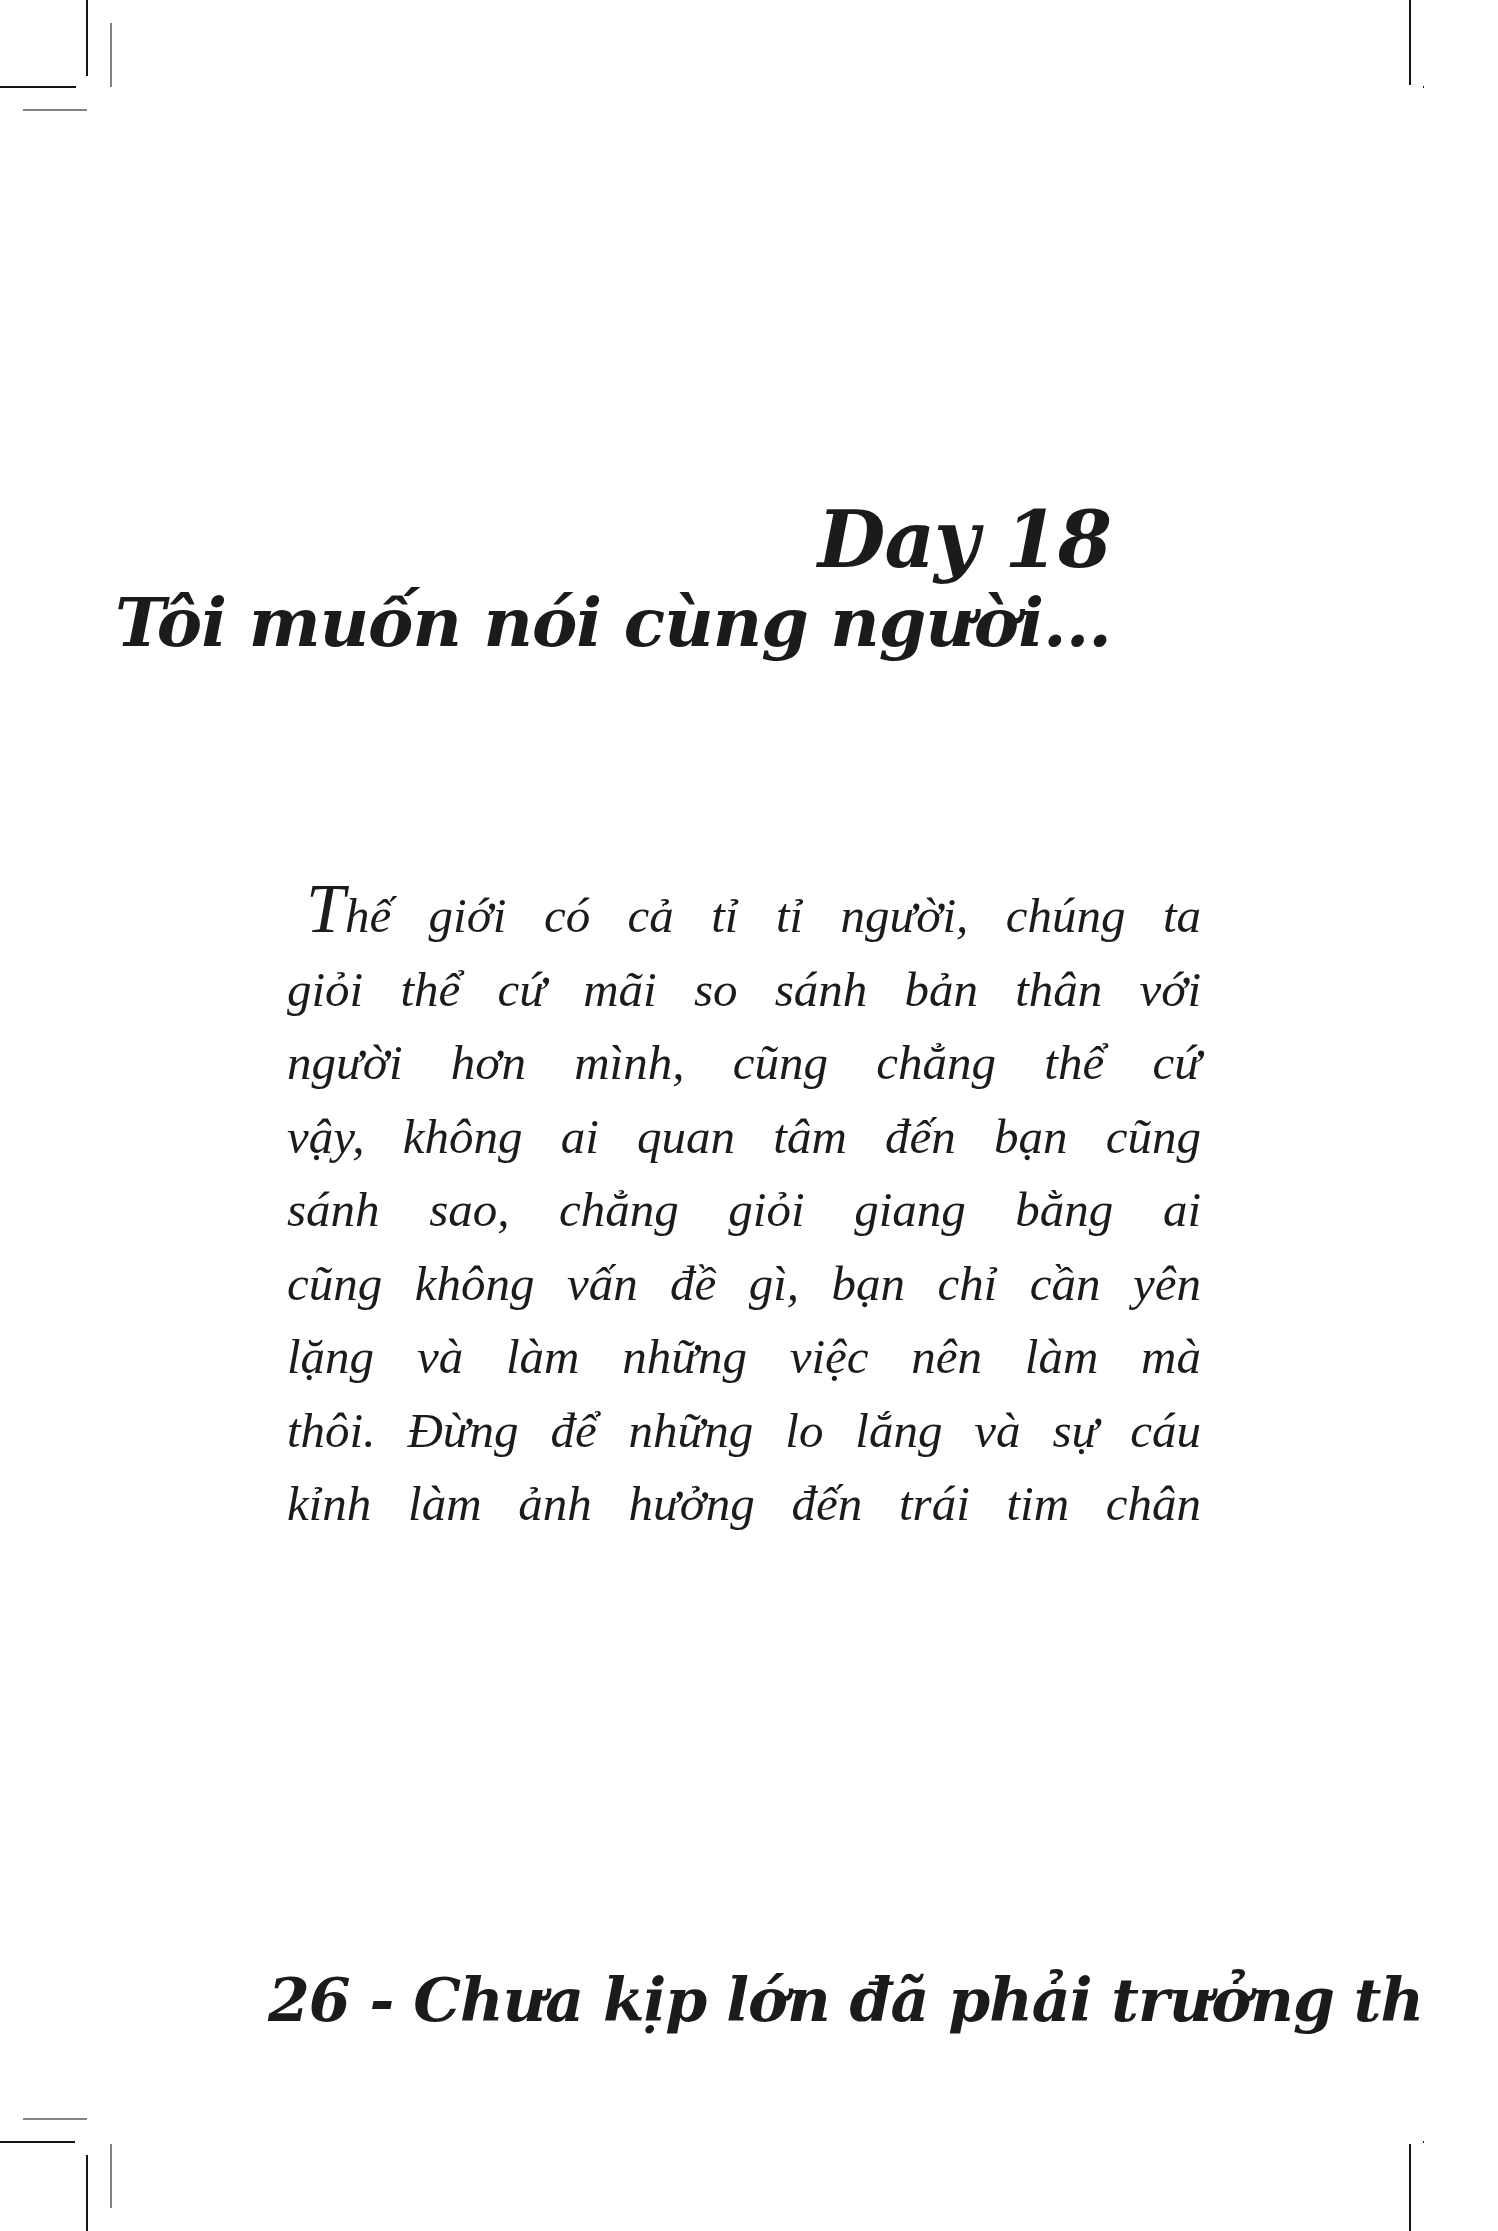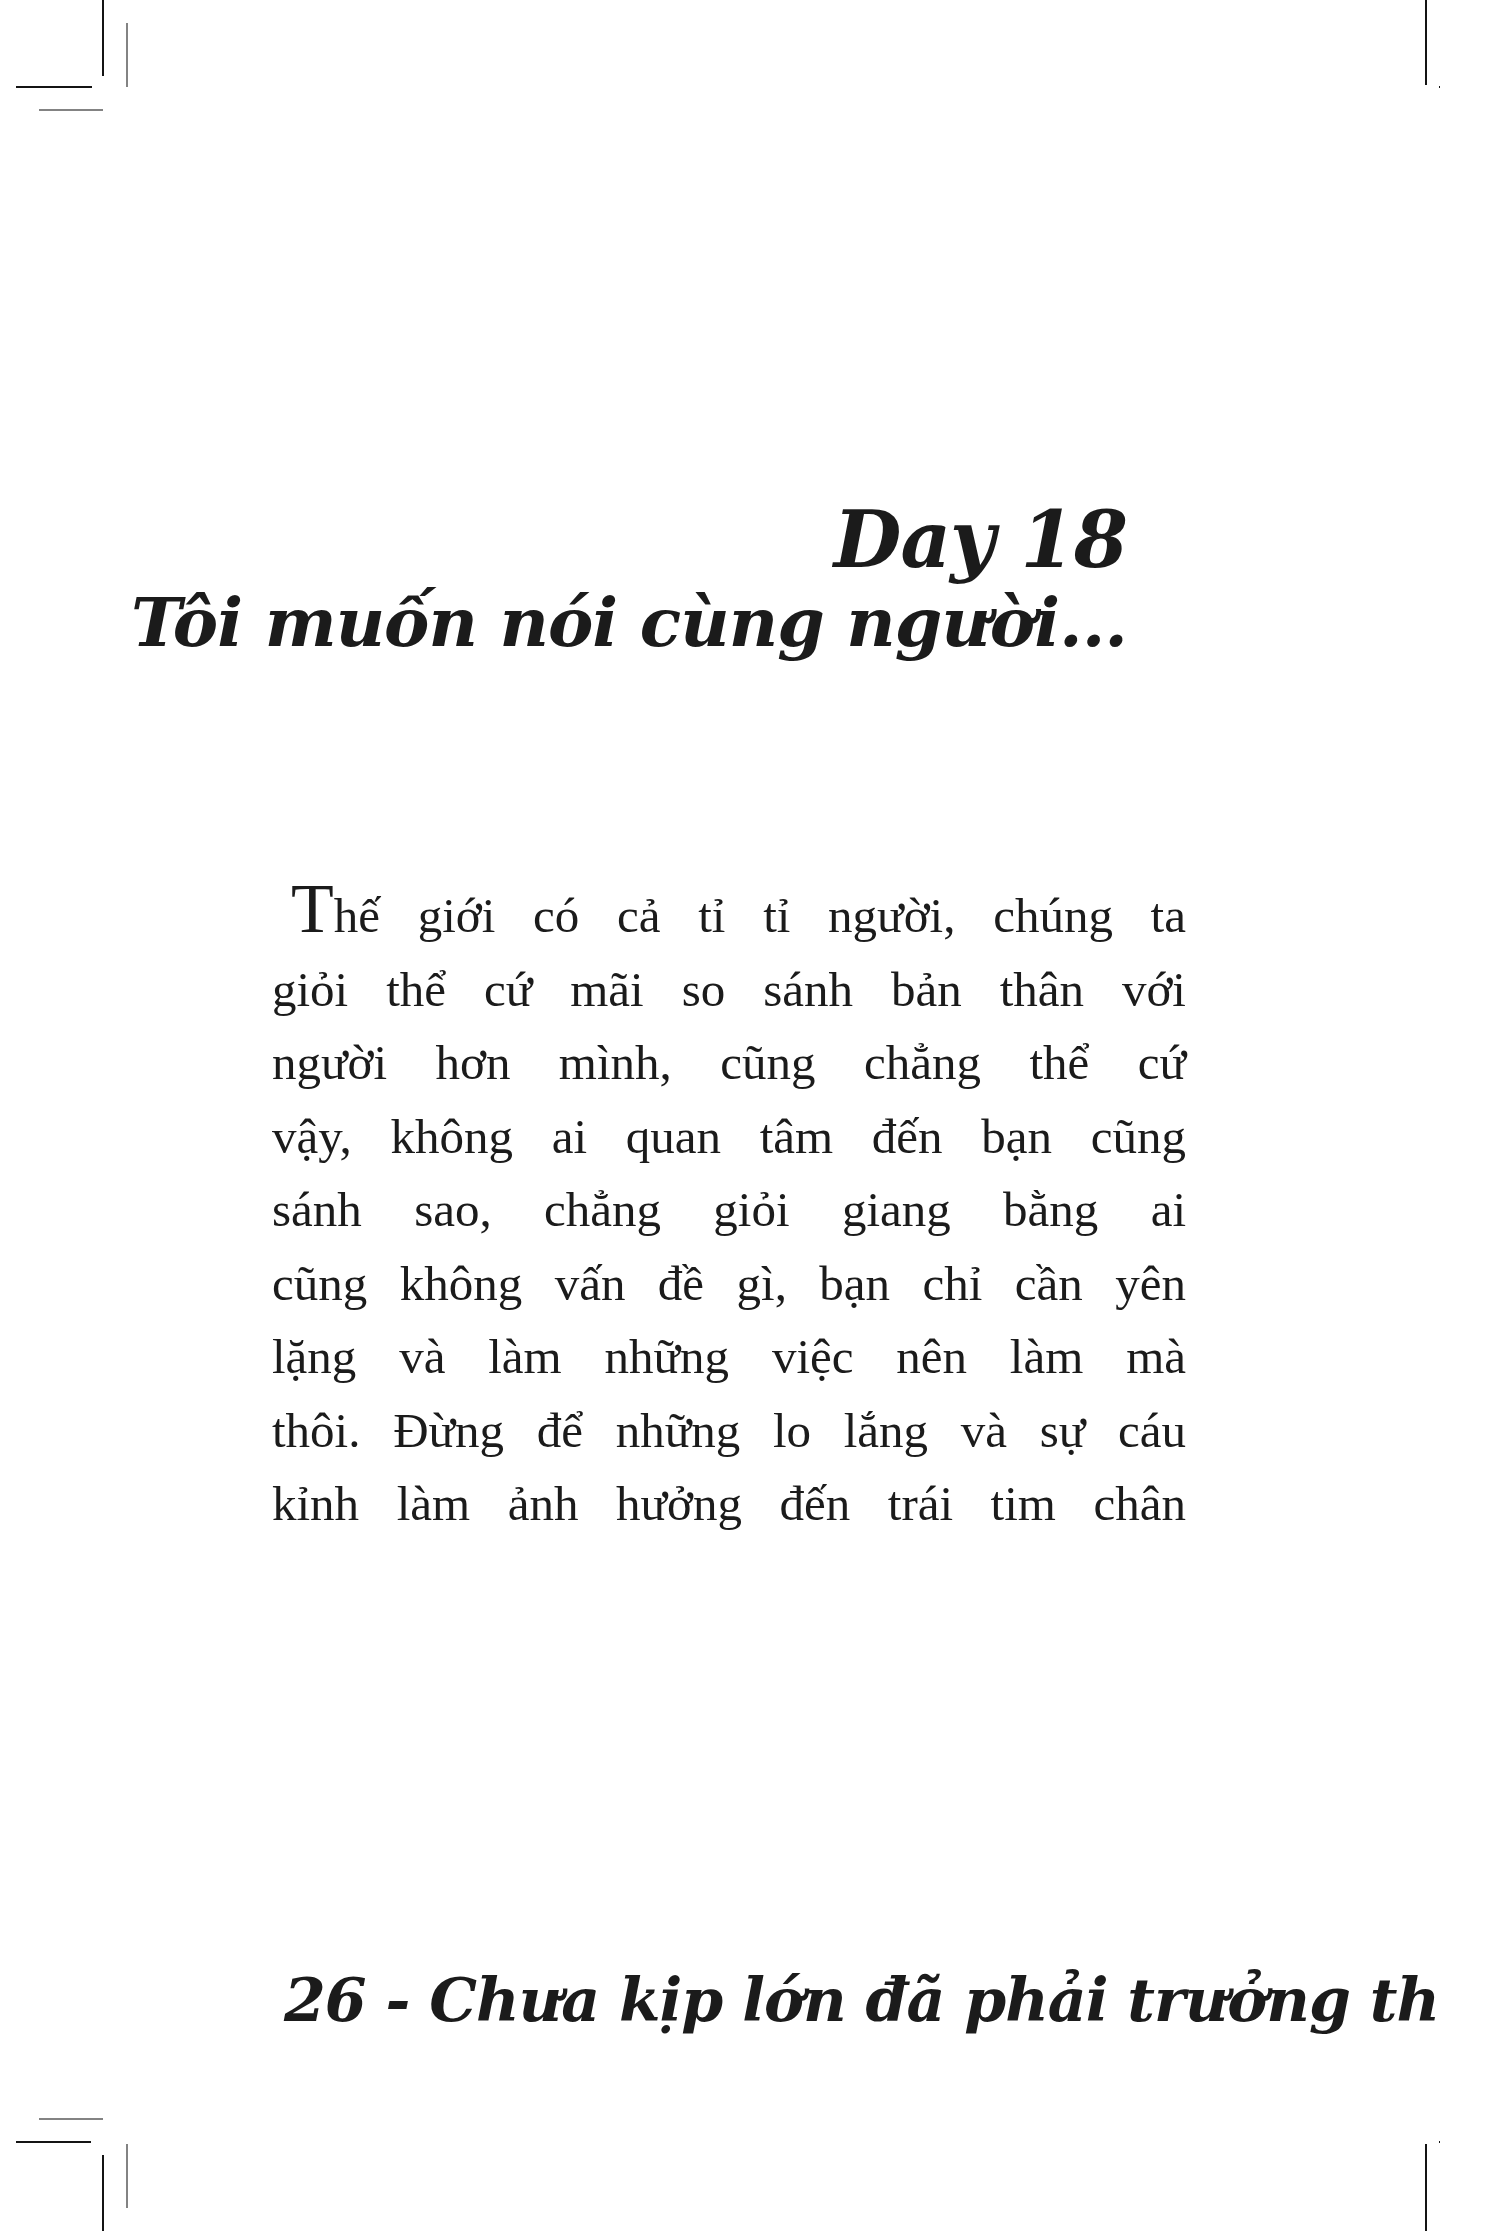--- a/index.html
+++ b/index.html
@@ -11,21 +11,20 @@
   * { margin: 0; padding: 0; box-sizing: border-box; }
   html, body { background: var(--paper); }
   .page {
     position: relative;
     width: 1424px;
     height: 2231px;
     background: var(--paper);
     overflow: hidden;
     font-family: "Liberation Serif", serif;
     color: var(--ink);
-    margin-left: 16px;
   }
 
   
   .mark { position: absolute; background: var(--mark-black); }
   .mark.gray { background: var(--mark-gray); }
 
   
   .header {
     position: absolute;
     top: 498px;
@@ -36,26 +35,27 @@
     font-weight: 700;
     letter-spacing: -1px;
     color: var(--ink);
   }
   .day-title   { font-size: 78px; line-height: 84px; }
   .subtitle    { font-size: 68px; line-height: 80px; }
 
   
   .body-text {
     position: absolute;
-    left: 256px;
+    left: 287px;
     top: 879px;
     width: 914px;
     font-size: 49px;
     line-height: 73.5px;
     color: var(--ink);
+    font-style: italic;
   }
   .line {
     text-align: justify;
     text-align-last: justify;
     white-space: normal;
   }
   .line.first { padding-left: 19px; }
   .line.last  { text-align-last: left; }
   .dropcap {
     font-size: 70px;

